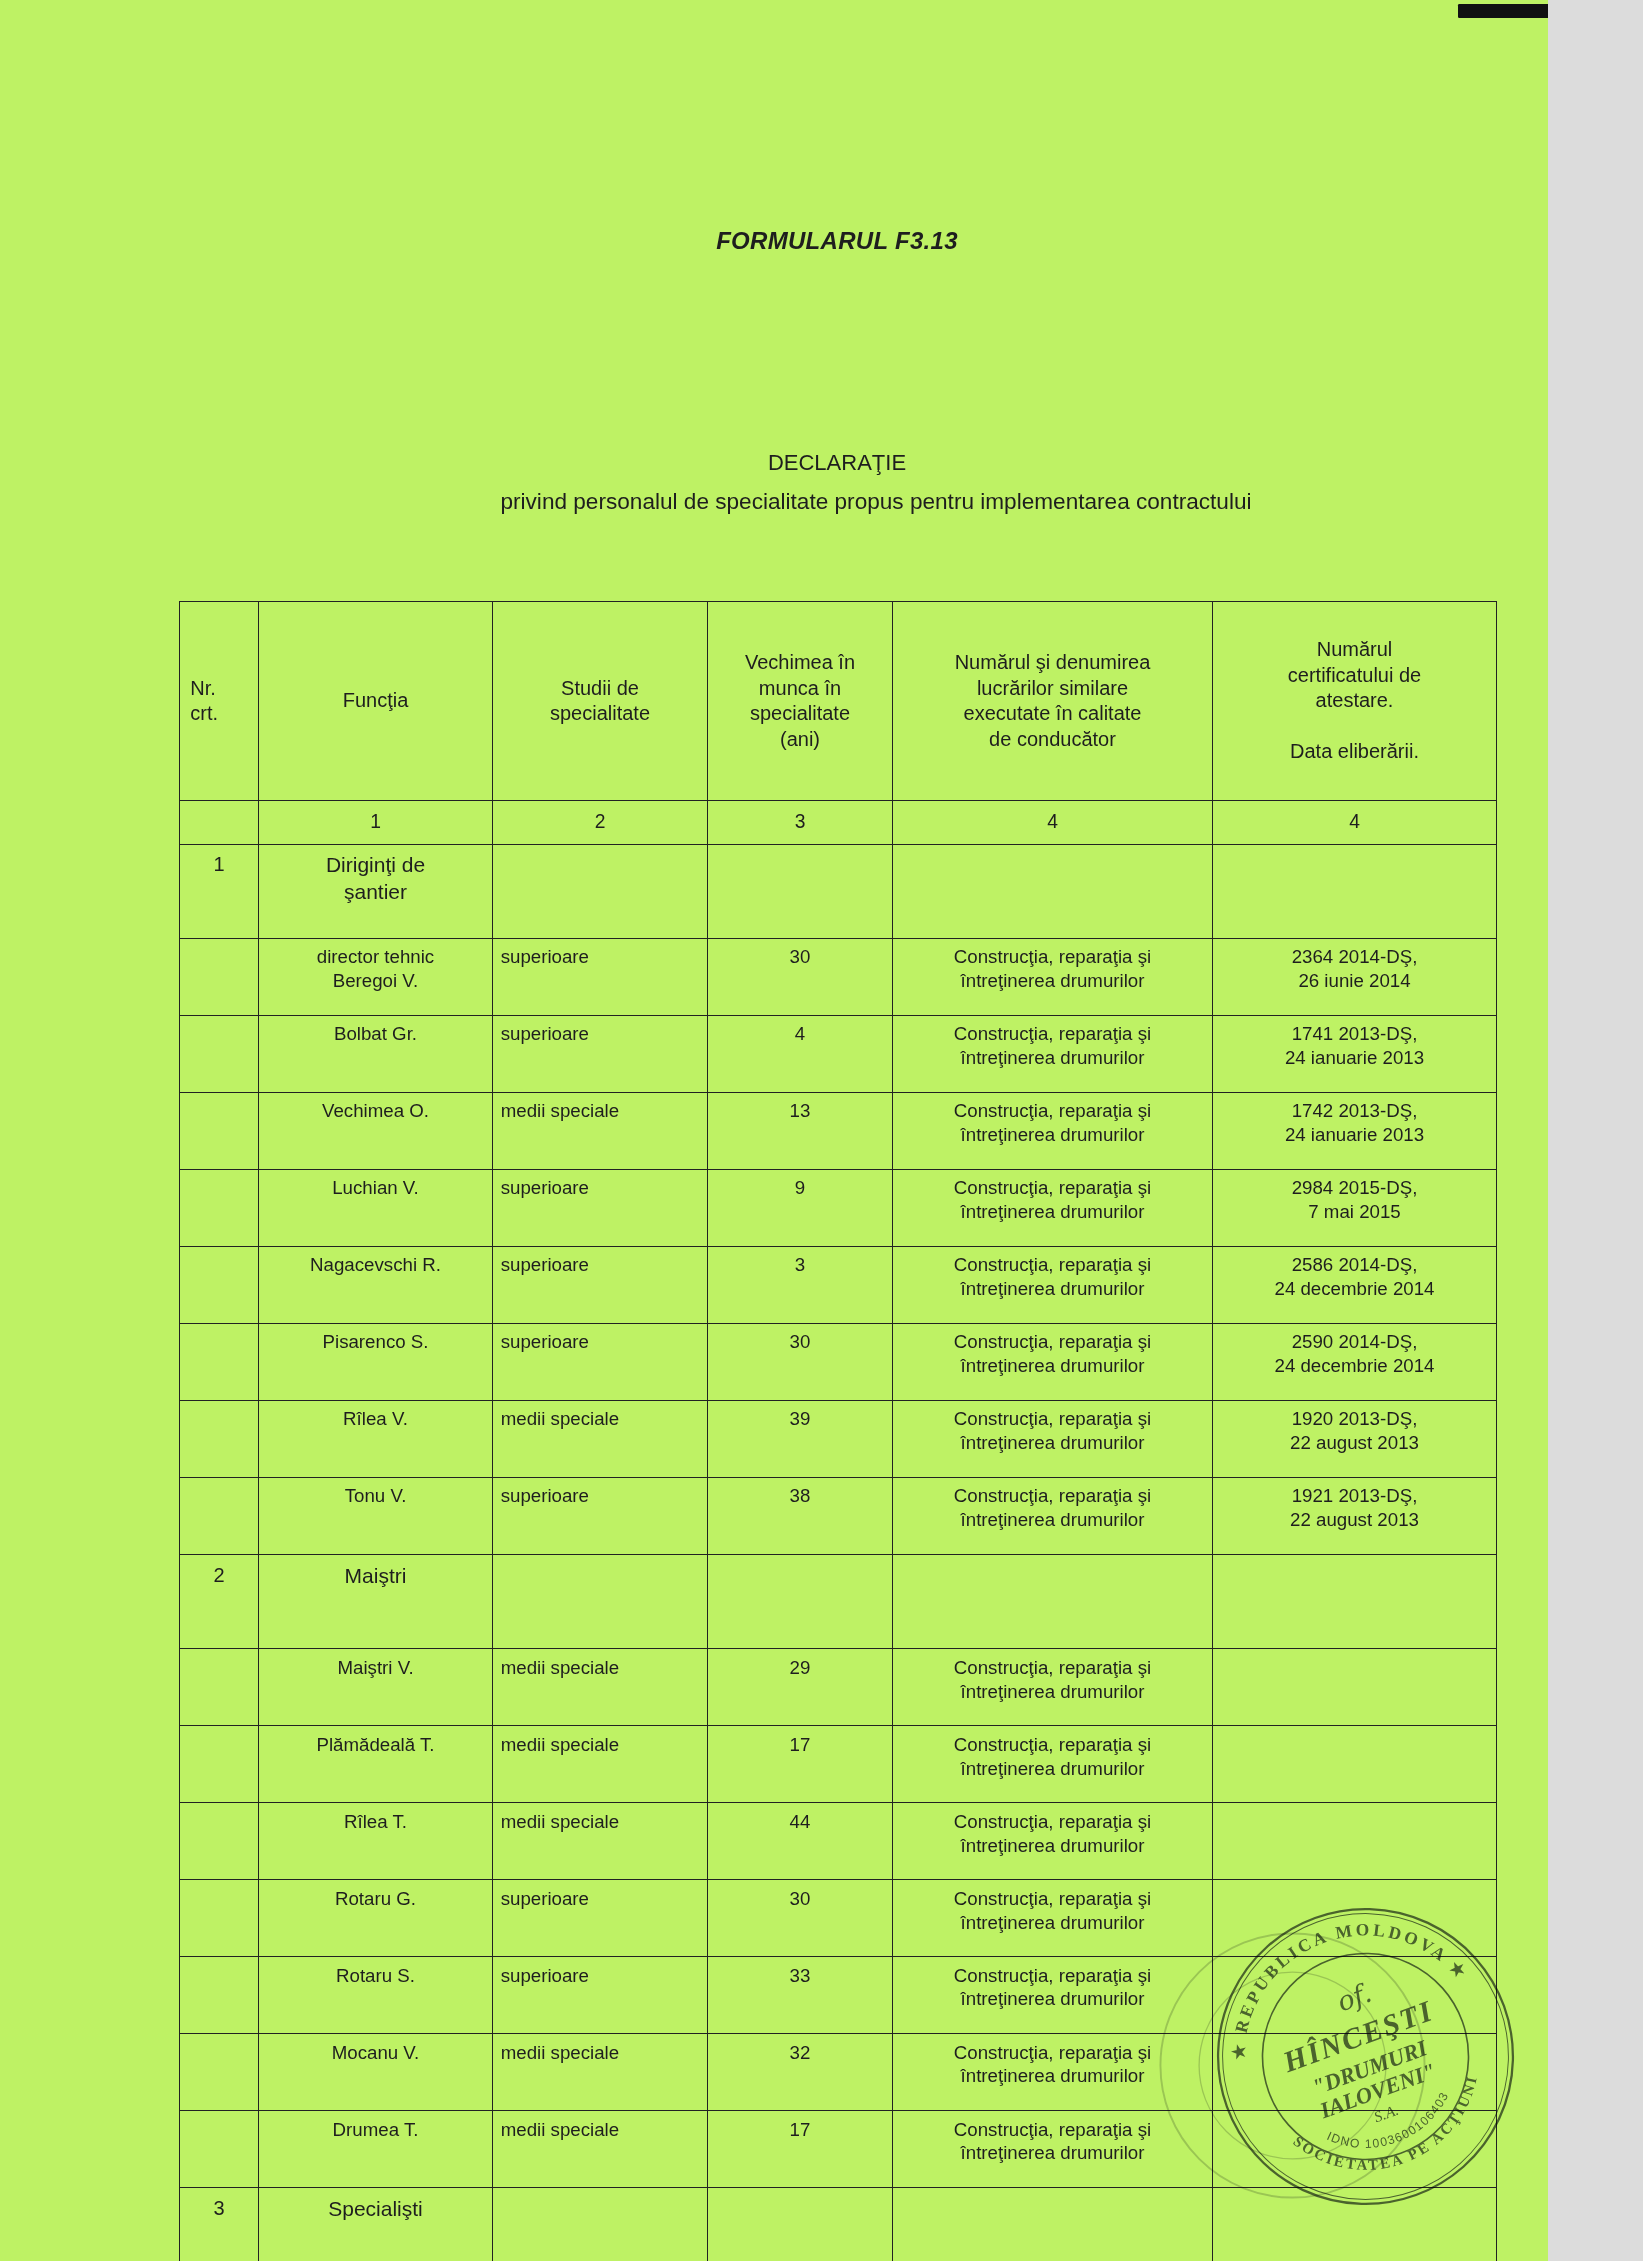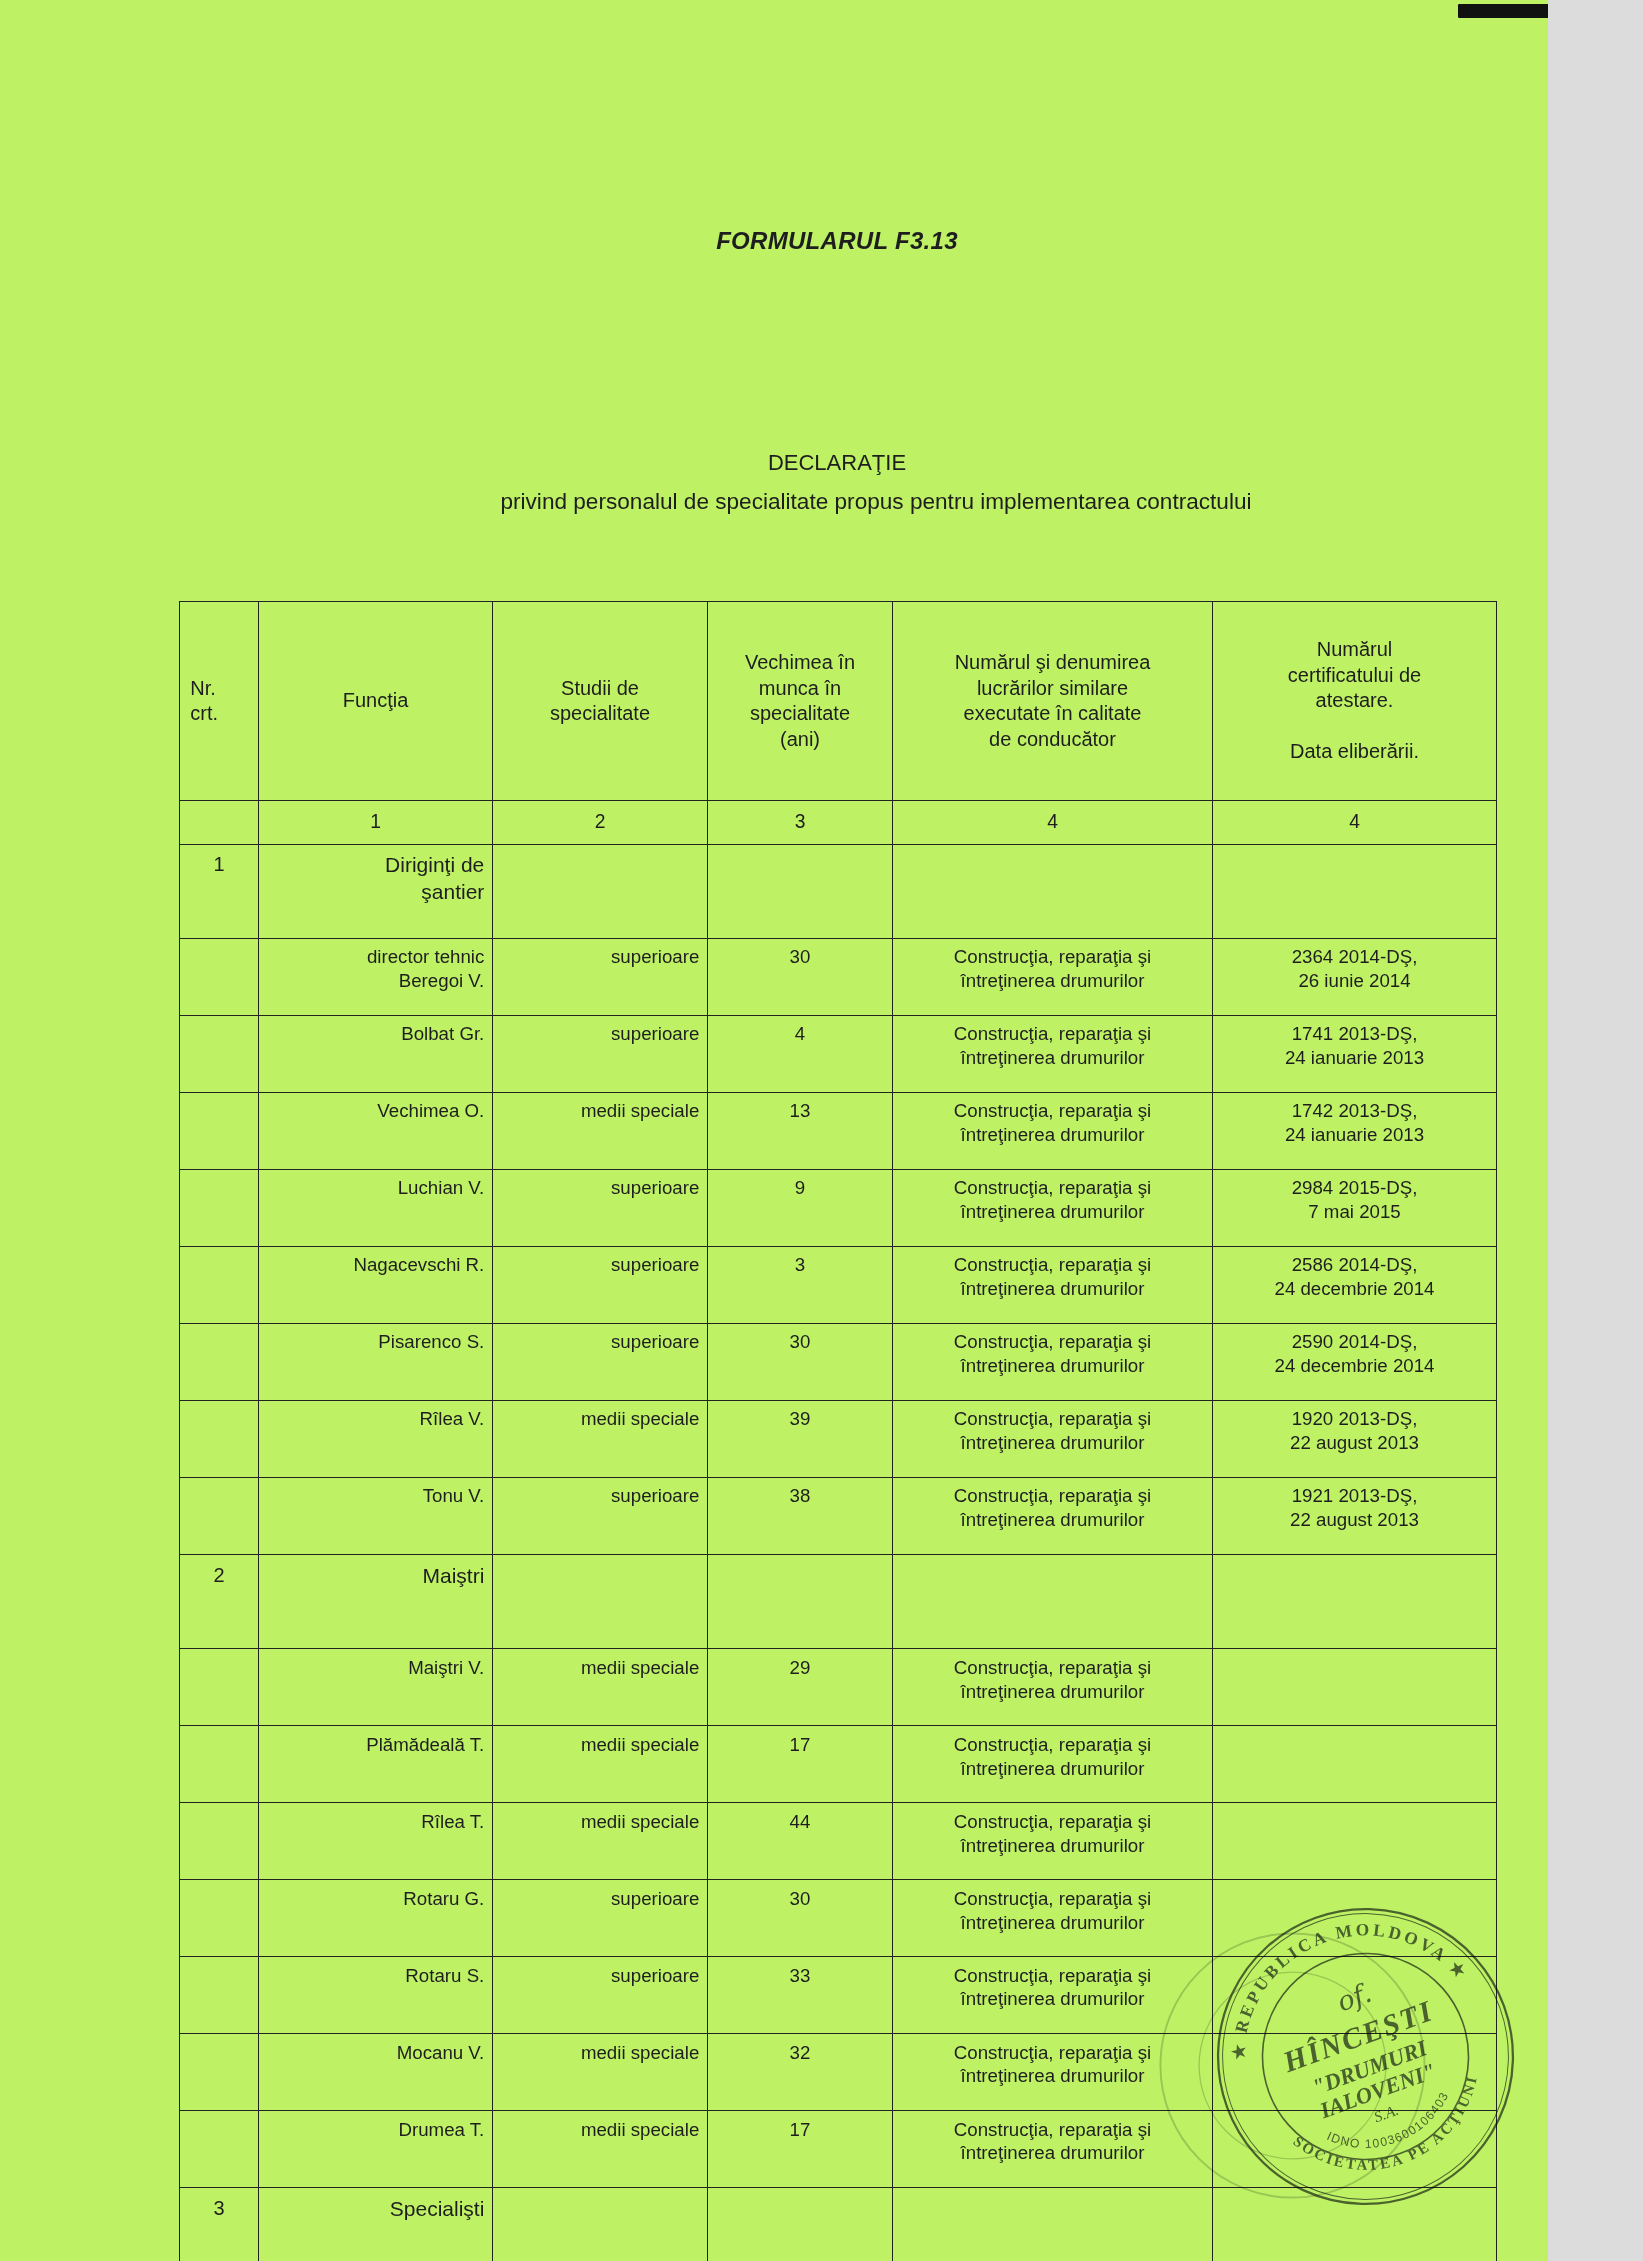--- a/index.html
+++ b/index.html
@@ -41,22 +41,22 @@
     overflow:hidden;
   }
   .header-row th{height:193px;text-align:center;vertical-align:middle;font-size:20px;}
   .h-nr{text-align:left !important;padding-left:10.3px !important;}
   .num-row td{height:40px;text-align:center;vertical-align:middle;font-size:19.3px;padding:1.3px;}
   .data-row td{height:67px;vertical-align:top;padding-top:6.4px;}
   .category-row td{height:83px;vertical-align:top;padding-top:7.7px;}
   .category-row .c-functia{font-size:21px;}
   .category-row .c-nr{font-size:20px;}
   .c-nr{text-align:center;}
-  .c-functia{text-align:right;padding-left:11.6px;}
-  .c-studii{text-align:right;padding-left:14px;}
+  .c-functia{text-align:center;padding-left:11.6px;}
+  .c-studii{text-align:left;padding-left:14px;}
   .c-vechime{text-align:center;}
   .c-lucrari{text-align:center;}
   .c-cert{text-align:center;}
   
   :root{--stamp-color:#4e545c;}
   .stamp-wrap{
     position:absolute;left:1211px;top:1902px;width:309px;height:309px;
     mix-blend-mode:multiply;pointer-events:none;
   }
   .stamp-ghost{

